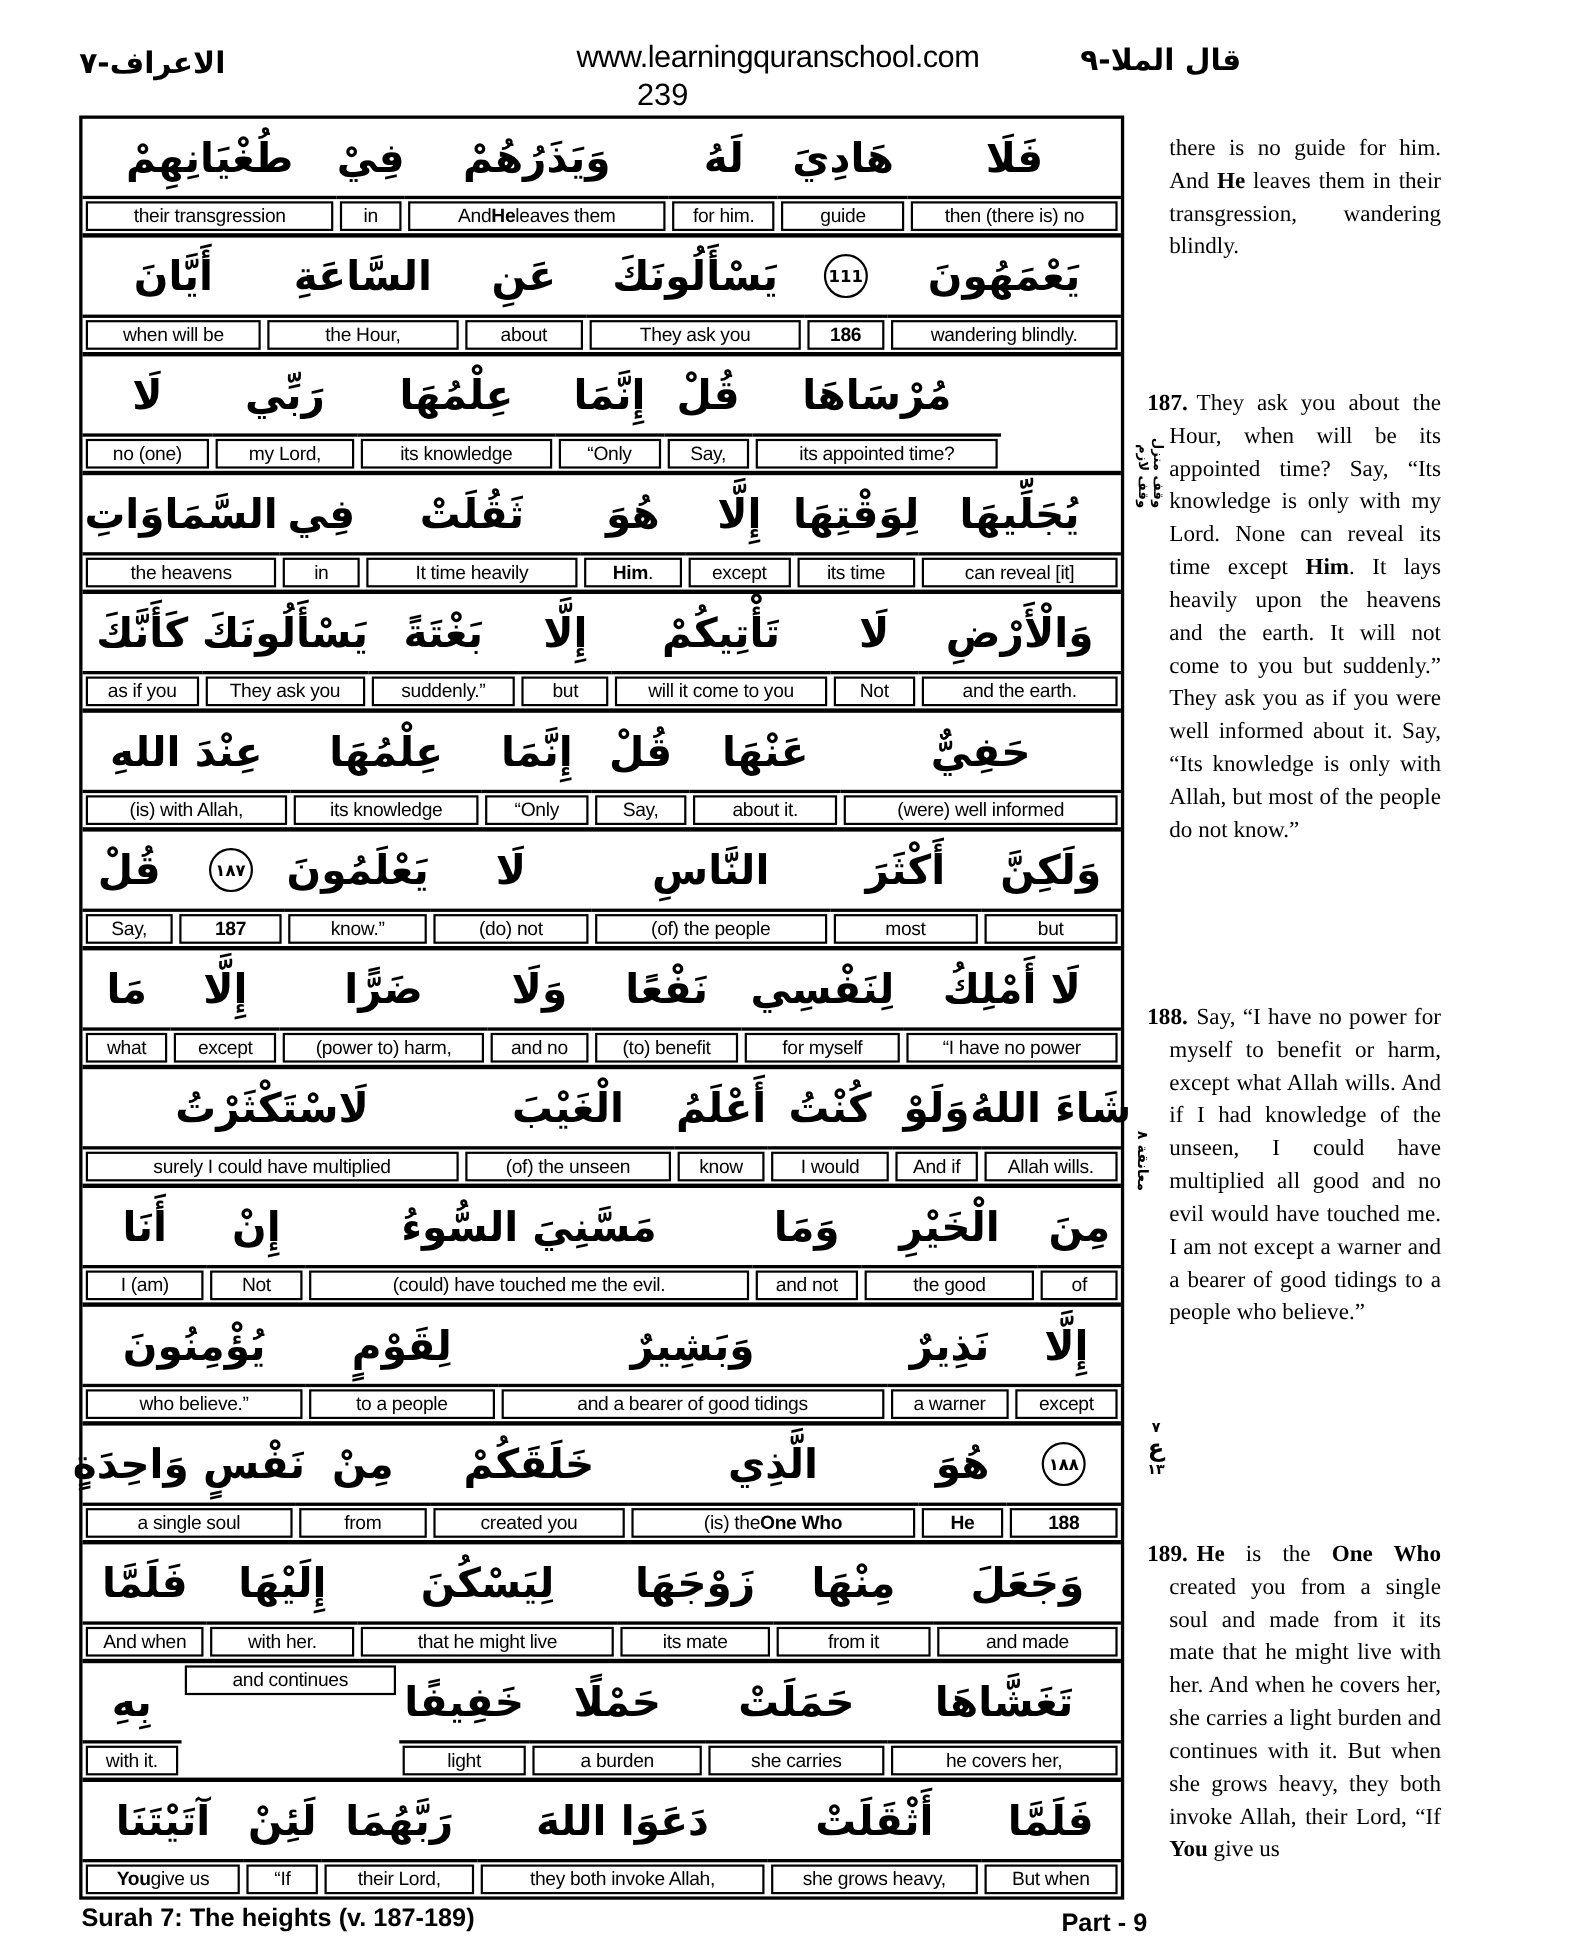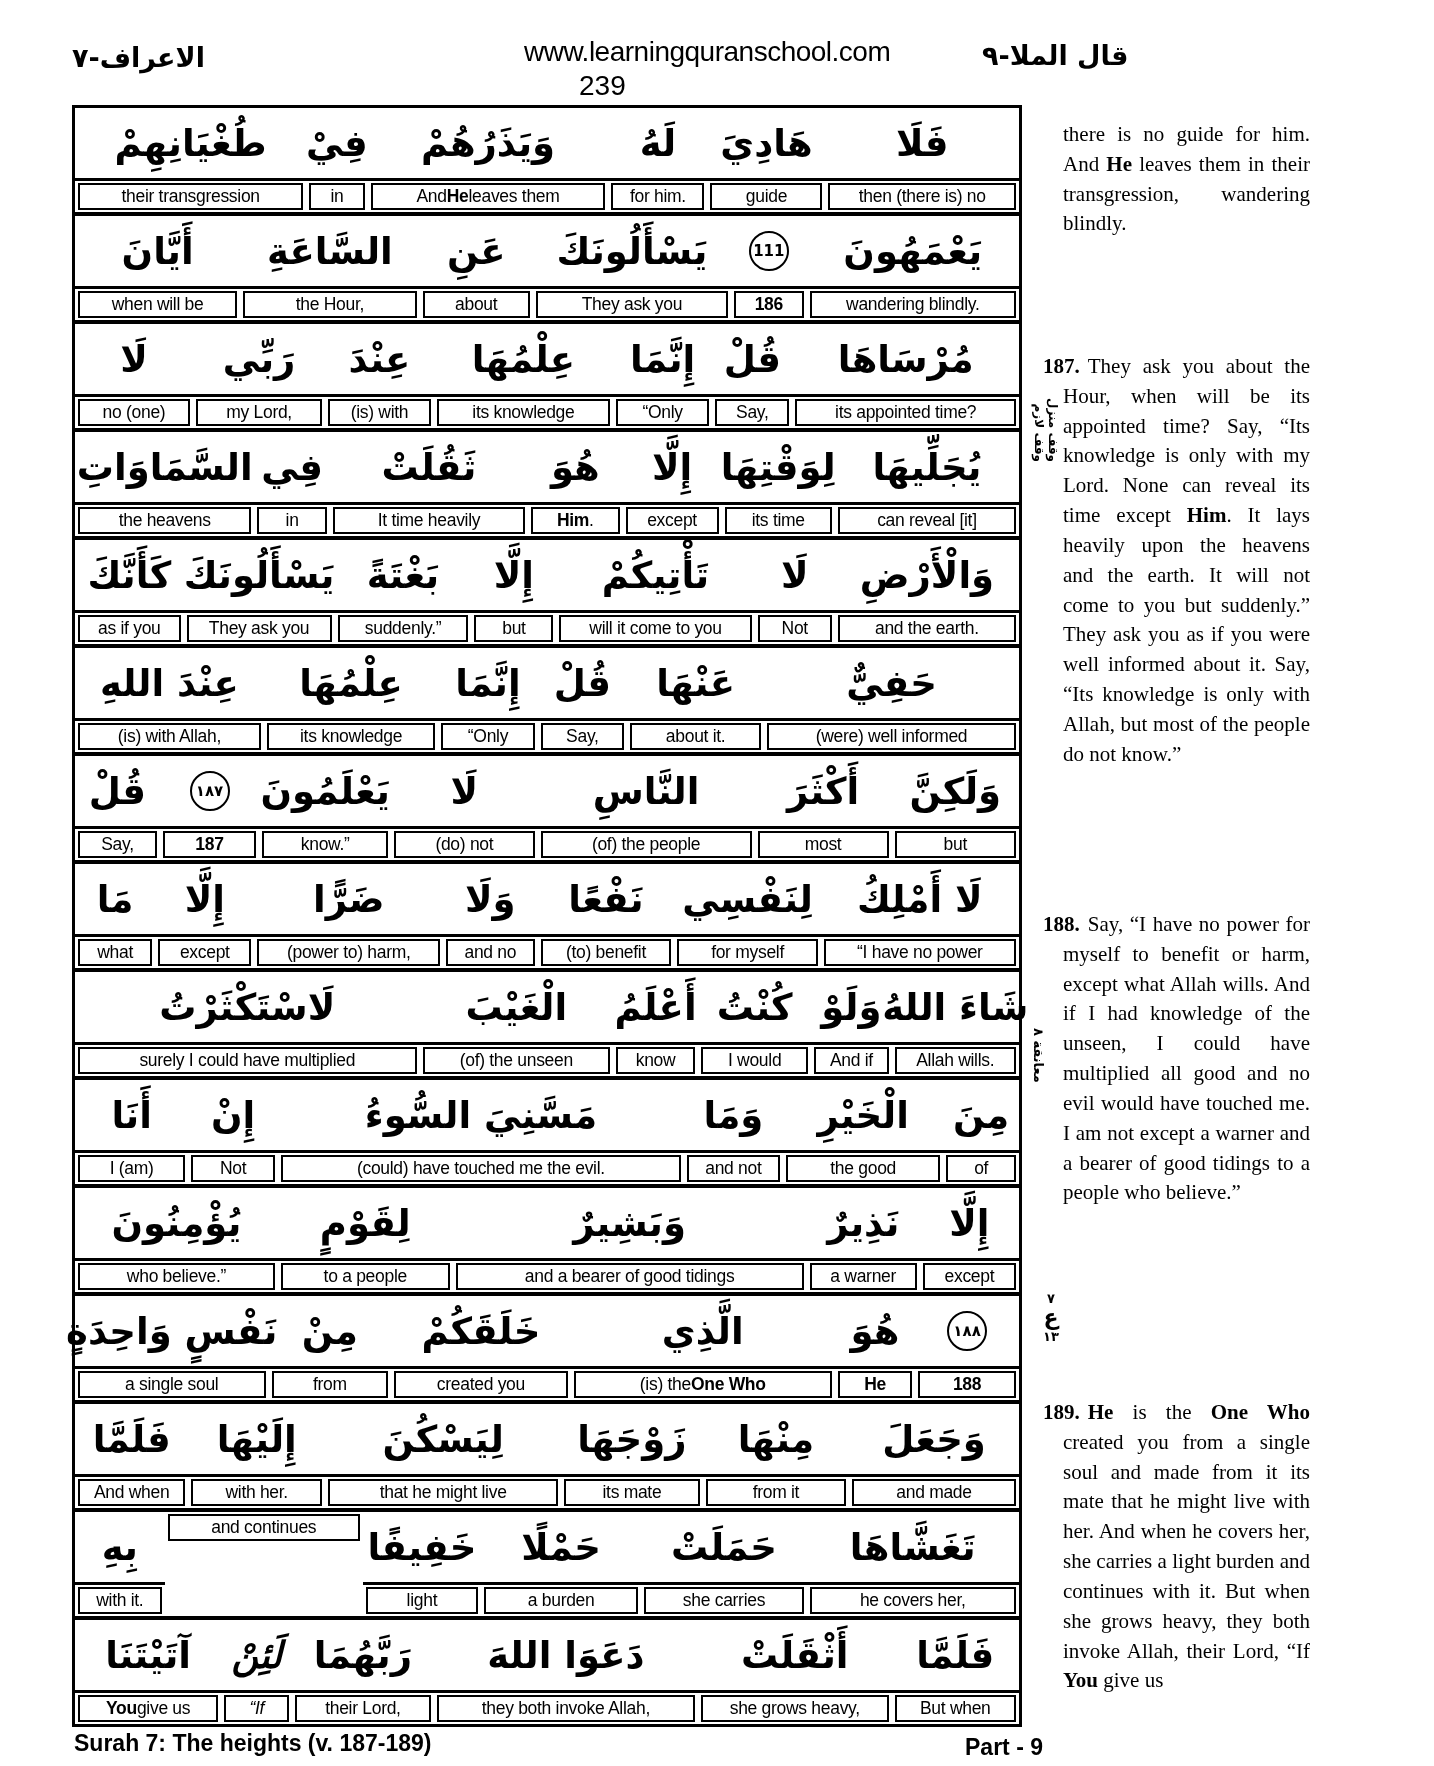--- a/index.html
+++ b/index.html
@@ -151,26 +151,20 @@
           <div class="enwrap">
             <div class="enbox">no (one)</div>
           </div>
         </div>
         <div class="gcol" style="width: 14%;">
           <div class="ar" lang="ar">رَبِّي</div>
           <div class="enwrap">
             <div class="enbox">my Lord,</div>
           </div>
         </div>
-        <div class="gcol" style="width: 11.5%;">
-          <div class="ar" lang="ar">عِنْدَ</div>
-          <div class="enwrap">
-            <div class="enbox">(is) with</div>
-          </div>
-        </div>
         <div class="gcol" style="width: 19%;">
           <div class="ar" lang="ar">عِلْمُهَا</div>
           <div class="enwrap">
             <div class="enbox">its knowledge</div>
           </div>
         </div>
         <div class="gcol" style="width: 10.5%;">
           <div class="ar" lang="ar">إِنَّمَا</div>
           <div class="enwrap">
             <div class="enbox">“Only</div>
@@ -634,21 +628,21 @@
           </div>
         </div>
       </div>
       <div class="grow">
         <div class="gcol" style="width: 15.5%;">
           <div class="ar" lang="ar">آتَيْتَنَا</div>
           <div class="enwrap">
             <div class="enbox"><b>You</b> give us</div>
           </div>
         </div>
-        <div class="gcol" style="width: 7.5%; font-style: italic;">
+        <div class="gcol" style="width: 7.5%;">
           <div class="ar" lang="ar">لَئِنْ</div>
           <div class="enwrap">
             <div class="enbox">“If</div>
           </div>
         </div>
         <div class="gcol" style="width: 15%;">
           <div class="ar" lang="ar">رَبَّهُمَا</div>
           <div class="enwrap">
             <div class="enbox">their Lord,</div>
           </div>

